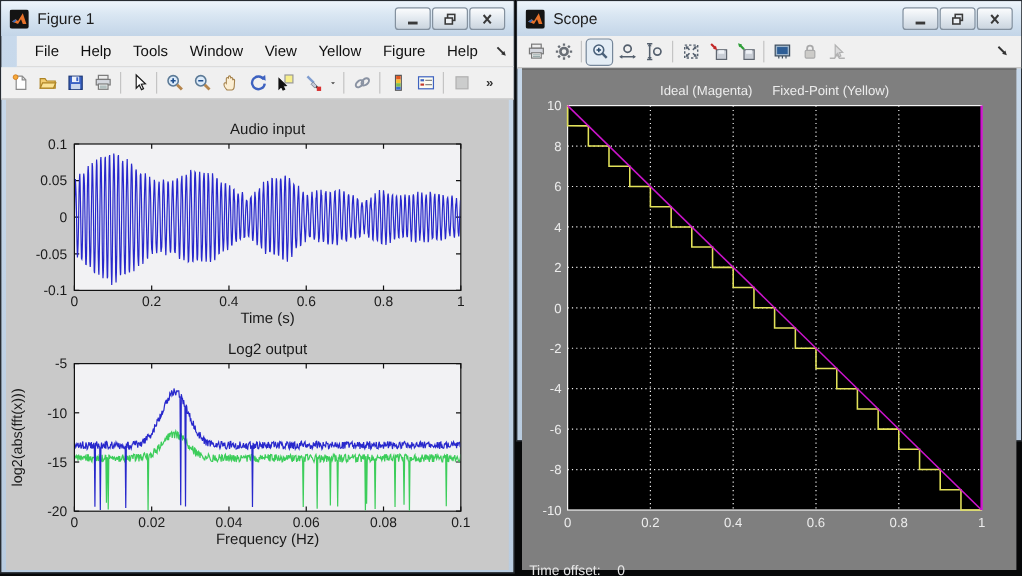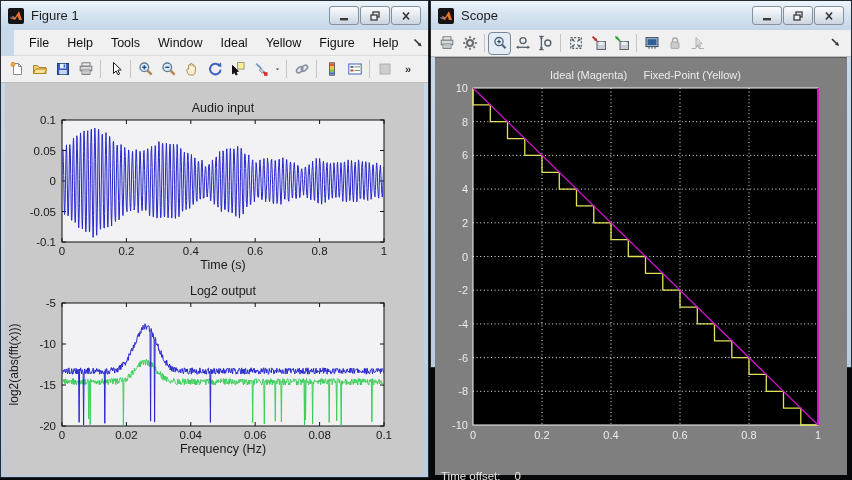--- a/index.html
+++ b/index.html
@@ -67,21 +67,21 @@
             <path d="M4 2.5l6 7M10 2.5l-6 7" stroke="#3A3A3A" stroke-width="1.7"></path>
           </svg>
         </span>
     </span>
   </div>
   <div class="menubar">
     <span class="menu-item">File</span>
     <span class="menu-item">Help</span>
     <span class="menu-item">Tools</span>
     <span class="menu-item">Window</span>
-    <span class="menu-item">Ideal</span>
+    <span class="menu-item">View</span>
     <span class="menu-item">Yellow</span>
     <span class="menu-item">Figure</span>
     <span class="menu-item">Help</span>
     <span class="dock-btn">
         <svg width="13" height="13">
           <path d="M3.5 3.5l5 5" stroke="#333" stroke-width="1.6"></path>
           <path d="M10.5 10.5L6.6 9.3l2.7-2.7z" fill="#333"></path>
         </svg>
       </span>
   </div>

